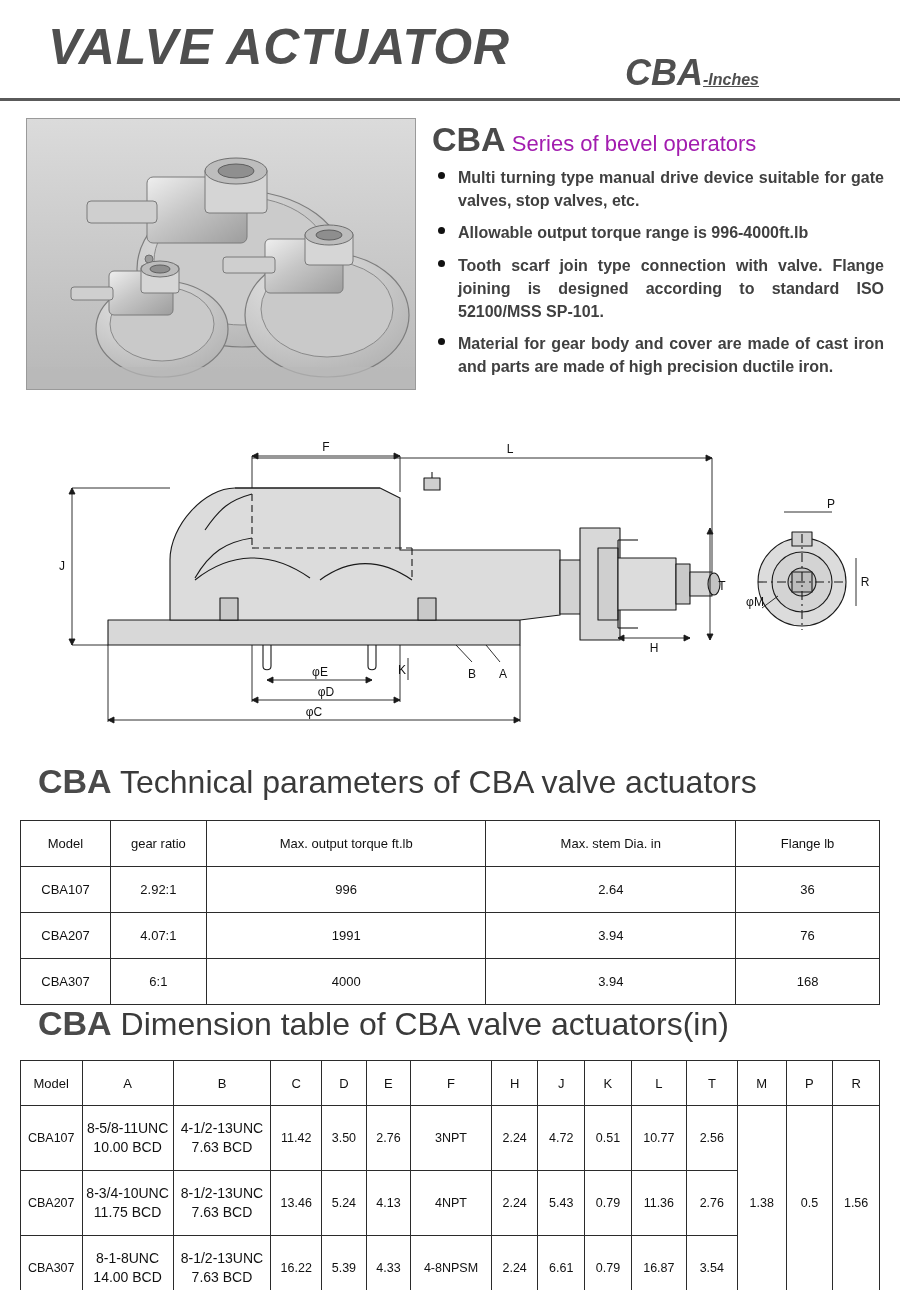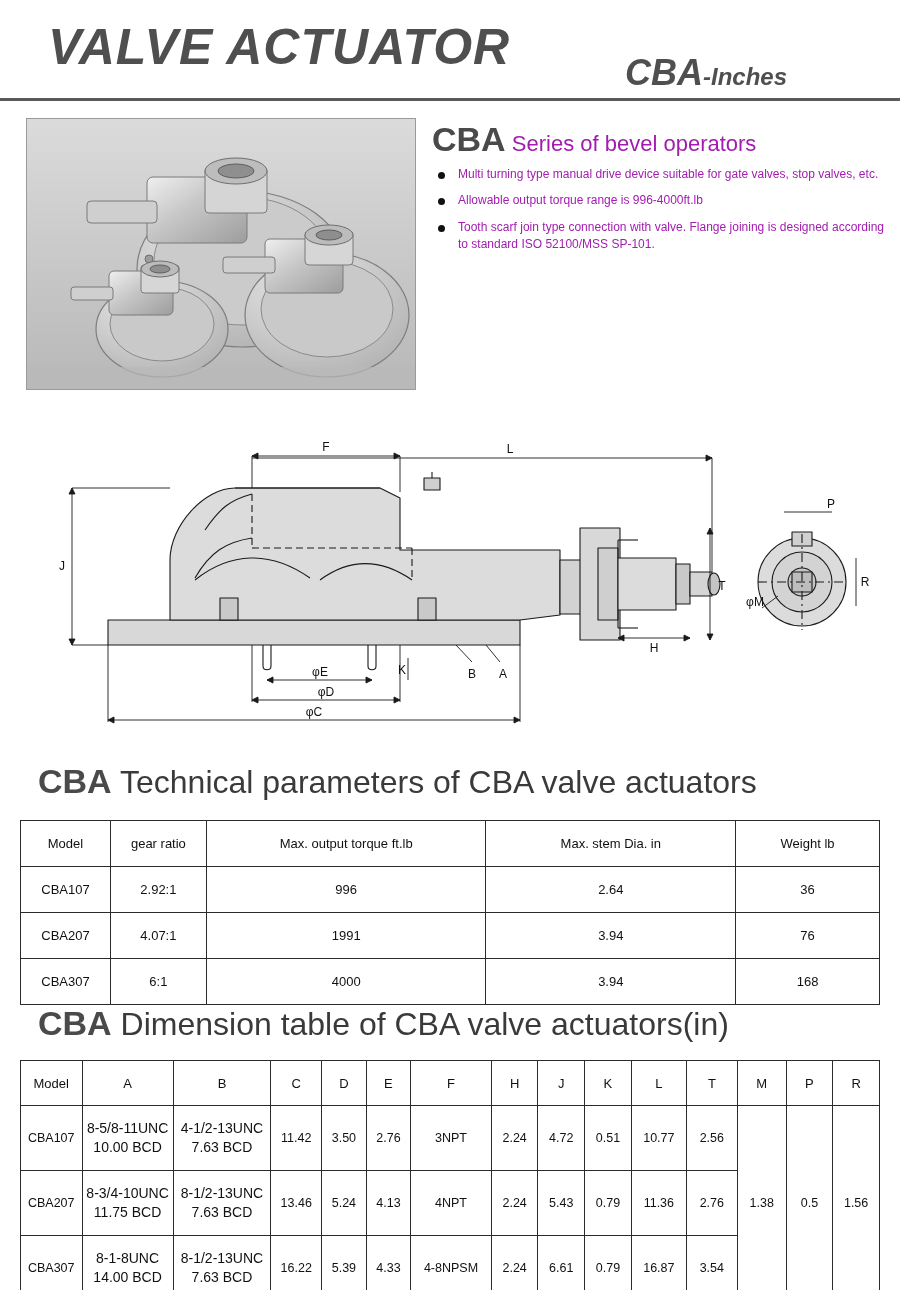--- a/index.html
+++ b/index.html
@@ -18,42 +18,42 @@
   .hdr-title{
     position:absolute;left:48px;top:18px;
     font-size:50px;font-weight:bold;font-style:italic;
     letter-spacing:1px;color:#4f4f4f;
     font-family:"Liberation Sans", sans-serif;
   }
   .hdr-sub{
     position:absolute;left:625px;top:52px;
     font-size:36px;font-weight:bold;font-style:italic;color:#4f4f4f;
   }
-  .hdr-sub .small{font-size:24px;}
+  .hdr-sub .small{font-size:16px;text-decoration:underline;}
   .hdr-rule{position:absolute;left:0;top:98px;width:900px;height:3px;background:#5a5a5a;}
 
   
   .photo{
     position:absolute;left:26px;top:118px;width:388px;height:270px;
     border:1px solid #9a9a9a;
     background:linear-gradient(160deg,#d9d9d9 0%,#c8c8c8 35%,#bdbdbd 60%,#d2d2d2 100%);
     overflow:hidden;
   }
   .photo svg{display:block;}
 
   
   .intro{position:absolute;left:432px;top:122px;width:452px;}
   .intro-h{font-size:15px;line-height:1;margin-bottom:10px;}
   .intro-h .big{font-size:34px;font-weight:bold;color:#4a4a4a;letter-spacing:0px;}
   .intro-h .rest{font-size:22px;color:#a21caf;}
   ul.bullets{list-style:none;margin:6px 0 0 0;padding:0;}
   ul.bullets li{
     position:relative;padding-left:26px;margin-bottom:9px;
-    font-size:12px;font-weight:normal;line-height:1.45;
-    text-align:justify;color:#a21caf;
+    font-size:16px;font-weight:bold;line-height:1.45;
+    text-align:justify;color:#404040;
   }
   ul.bullets li::before{
     content:"";position:absolute;left:6px;top:6px;
     width:7px;height:7px;border-radius:50%;background:#111;
   }
 
   
   .drawing{position:absolute;left:20px;top:430px;width:860px;height:320px;}
 
   
@@ -151,20 +151,21 @@
   </div>
 
   <div class="intro">
     <div class="intro-h">
       <span class="big">CBA</span><span class="rest"> Series of bevel operators</span>
     </div>
     <ul class="bullets">
       <li>Multi turning type manual drive device suitable for gate valves, stop valves, etc.</li>
       <li>Allowable output torque range is 996-4000ft.lb</li>
       <li>Tooth scarf join type connection with valve. Flange joining is designed according to standard ISO 52100/MSS SP-101.</li>
+      <li>Material for gear body and cover are made of cast iron and parts are made of high precision ductile iron.</li>
     </ul>
   </div>
 
   <div class="drawing">
     <svg width="860" height="320" viewBox="0 0 860 320">
       <g fill="none" stroke="#1a1a1a" stroke-width="1.1" stroke-linejoin="round">
 
         <path d="M88 190 L88 215 L500 215 L500 190 Z" fill="#d8d8d8"></path>
         <path d="M150 190 L150 130 C150 95 185 58 215 58 L360 58 L380 68 L380 120 L540 120 L540 185 L500 190 Z" fill="#dcdcdc"></path>
         <path d="M215 58 L360 58"></path>
@@ -288,21 +289,21 @@
         <col style="width:280px">
         <col style="width:250px">
         <col style="width:144px">
     </colgroup>
     <tbody>
       <tr class="hdrow">
         <td>Model</td>
         <td>gear ratio</td>
         <td>Max. output torque ft.lb</td>
         <td>Max. stem Dia. in</td>
-        <td>Weight lb</td>
+        <td>Flange lb</td>
       </tr>
       <tr>
         <td>CBA107</td>
         <td>2.92:1</td>
         <td>996</td>
         <td>2.64</td>
         <td>36</td>
       </tr>
       <tr>
         <td>CBA207</td>

